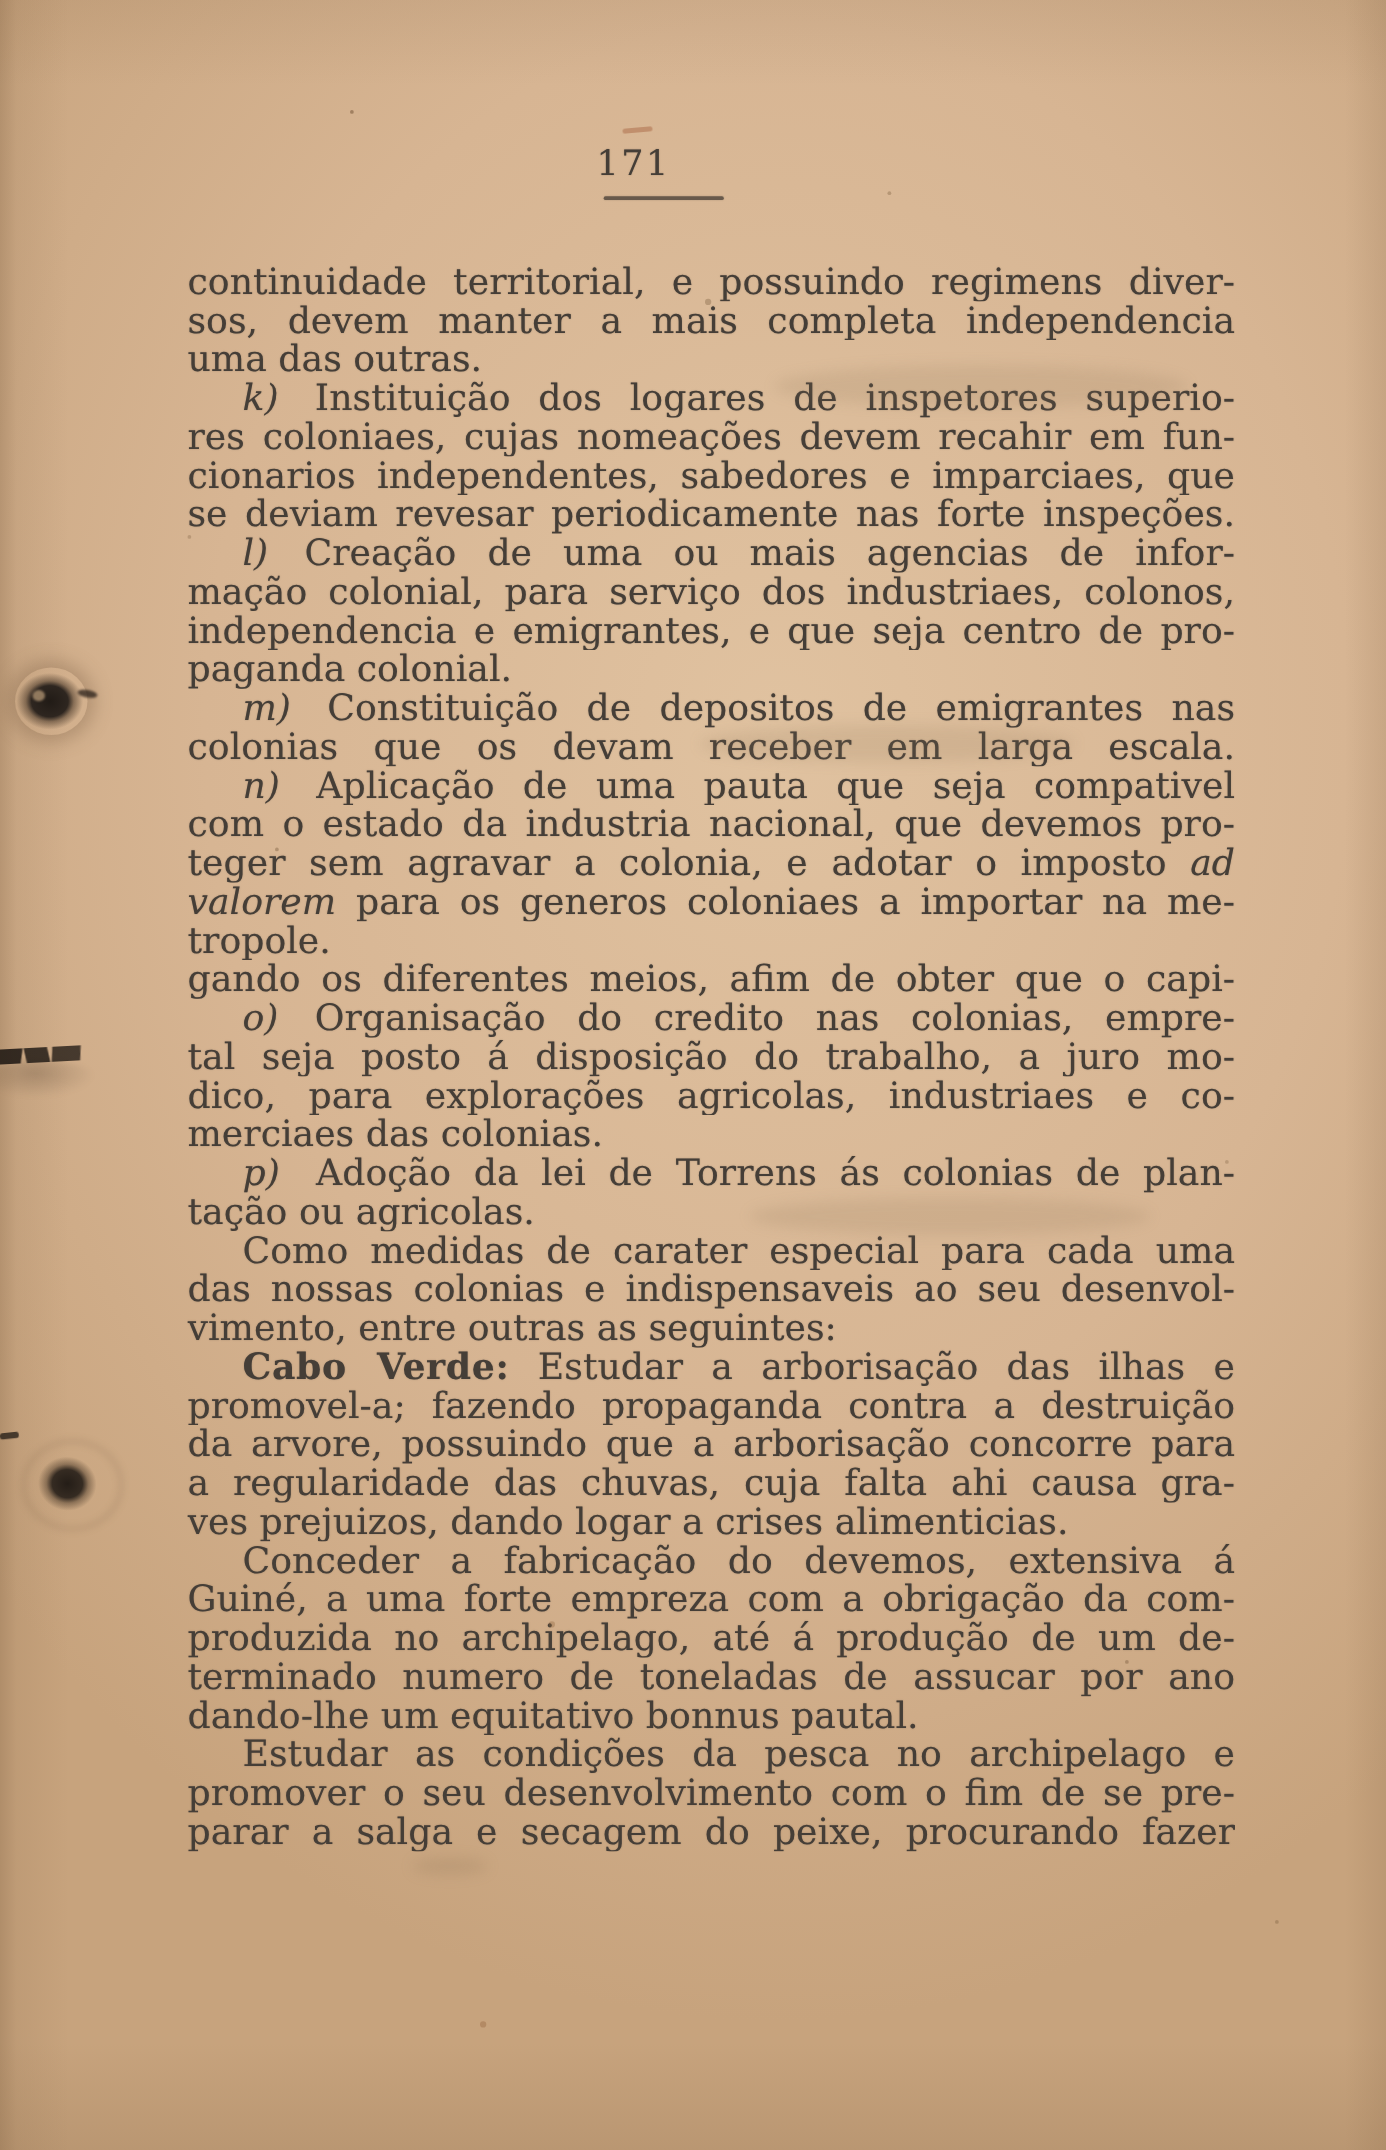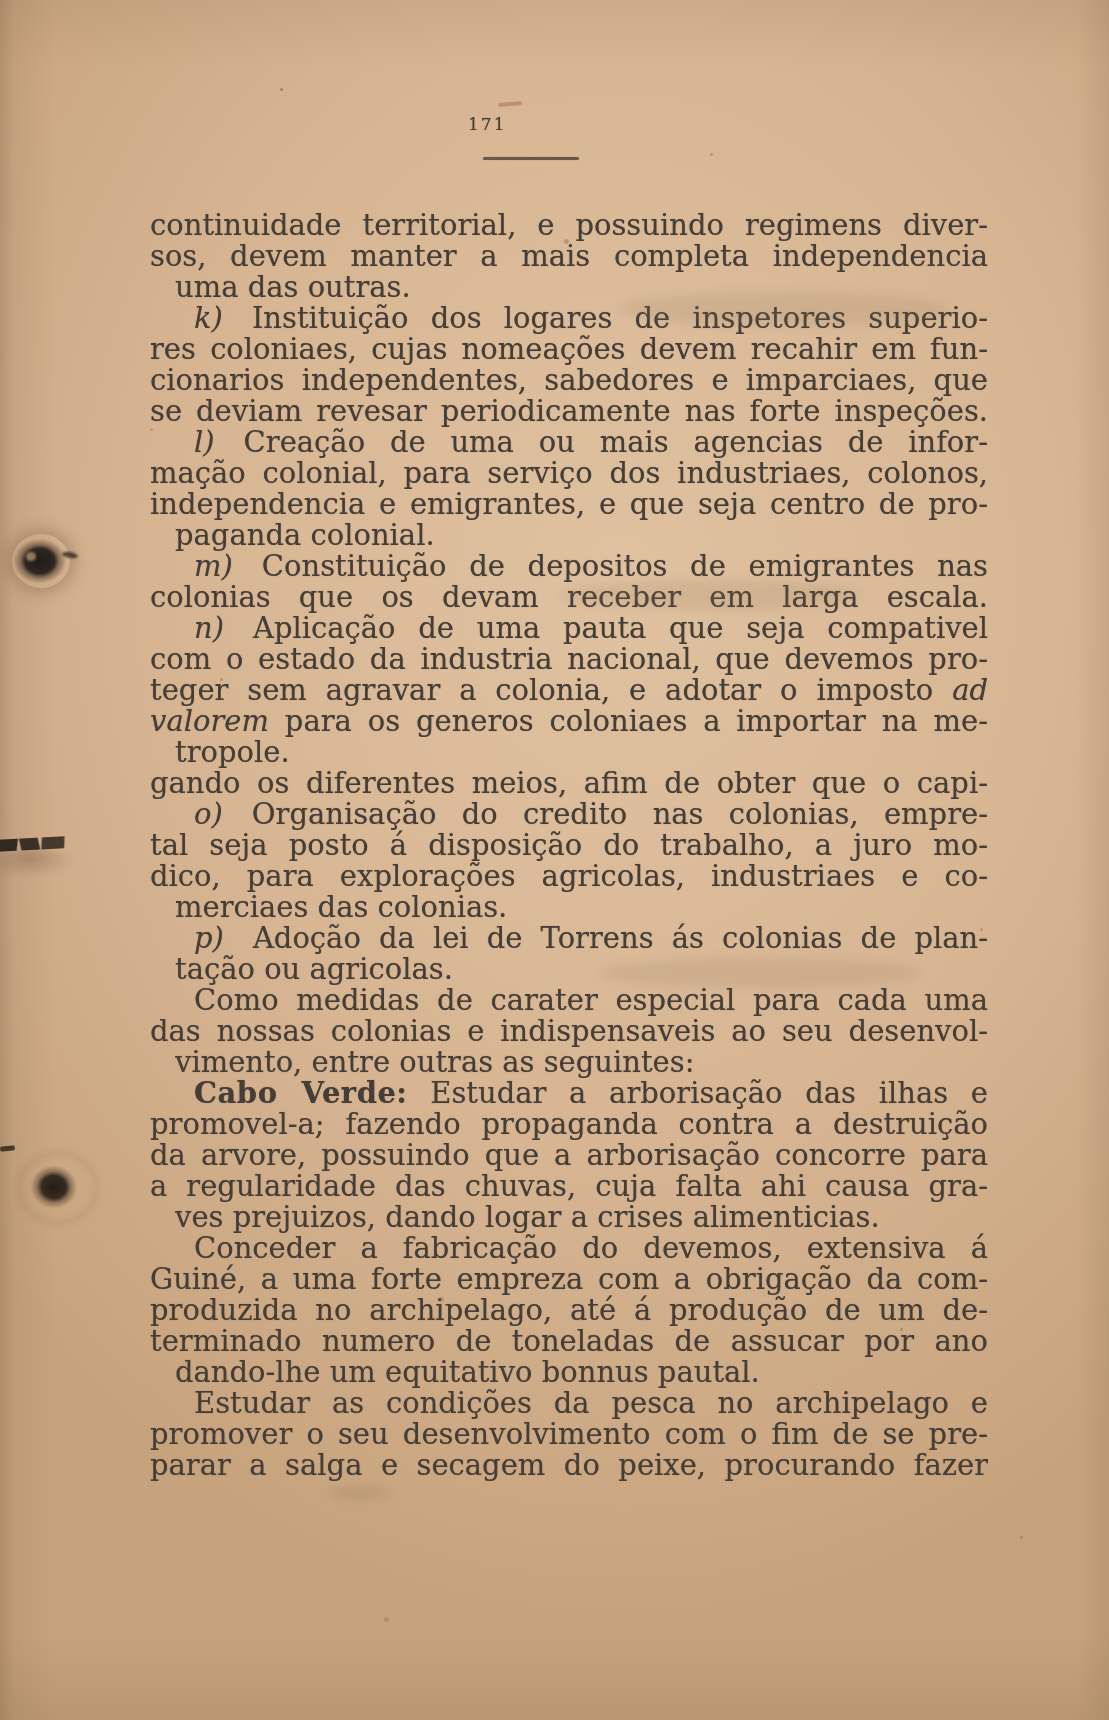--- a/index.html
+++ b/index.html
@@ -15,43 +15,43 @@
       linear-gradient(90deg, rgba(116,86,56,.28) 0%, rgba(116,86,56,.10) 1.2%, rgba(116,86,56,0) 5%),
       linear-gradient(270deg, rgba(116,86,56,.14) 0%, rgba(116,86,56,0) 3%),
       linear-gradient(180deg, rgba(116,86,56,.10) 0%, rgba(116,86,56,0) 4%),
       linear-gradient(0deg, rgba(116,86,56,.16) 0%, rgba(116,86,56,0) 5%),
       radial-gradient(ellipse 75% 60% at 56% 34%, #e0c2a0 0%, #d7b593 55%, #c7a37d 100%);
     font-family:"DejaVu Serif", serif;
     color:var(--ink);
   }
   
   #page-number{
-    position:absolute;left:468px;top:114px;width:150px;
-    font-size:17px;letter-spacing:2px;
+    position:absolute;left:432px;top:114px;width:150px;
+    text-align:center;font-size:28px;letter-spacing:2px;
     color:var(--ink);
     text-shadow:0 0 1px rgba(69,62,55,.55);
   }
   #page-number-rule{
     position:absolute;left:483px;top:157px;width:96px;height:3px;
     background:rgba(72,63,54,.78);
     border-radius:2px;
     box-shadow:0 0 1px rgba(72,63,54,.5);
   }
   
   #text-block{
     position:absolute;left:150px;top:210px;width:838px;
     font-size:29px;
     color:var(--ink);
     text-shadow:0 0 1px rgba(69,62,55,.5);
   }
   .line{
     height:31px;line-height:31px;overflow:hidden;
     text-align:justify;text-align-last:justify;
   }
-  .line.end{text-align-last:left;margin-left:25px;}
+  .line.end{text-align-last:left;}
   .line.indent{padding-left:44px;}
   .seg-it{font-style:italic;}
   .seg-bd{font-weight:bold;letter-spacing:.5px;}
   
   .artifact{position:absolute;pointer-events:none;}
   #ink-blot-1{
     left:12px;top:534px;width:58px;height:54px;border-radius:50%;
     background:radial-gradient(ellipse 46% 42% at 48% 50%, #211b16 0%, #2e2620 55%, rgba(72,55,40,.55) 72%, rgba(120,95,70,0) 100%);
     box-shadow:0 0 14px 6px rgba(120,93,66,.35);
   }

